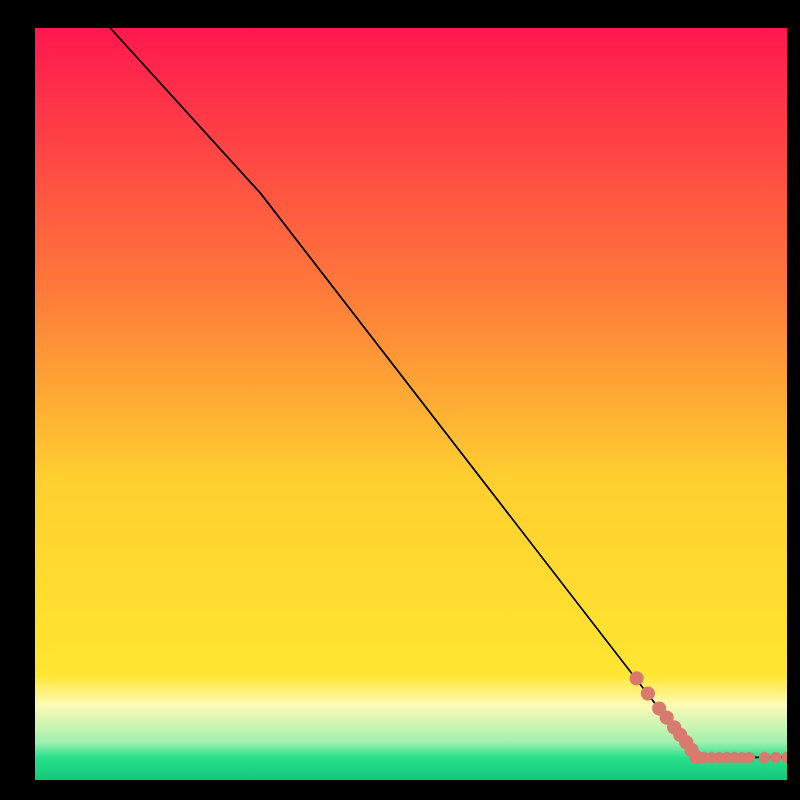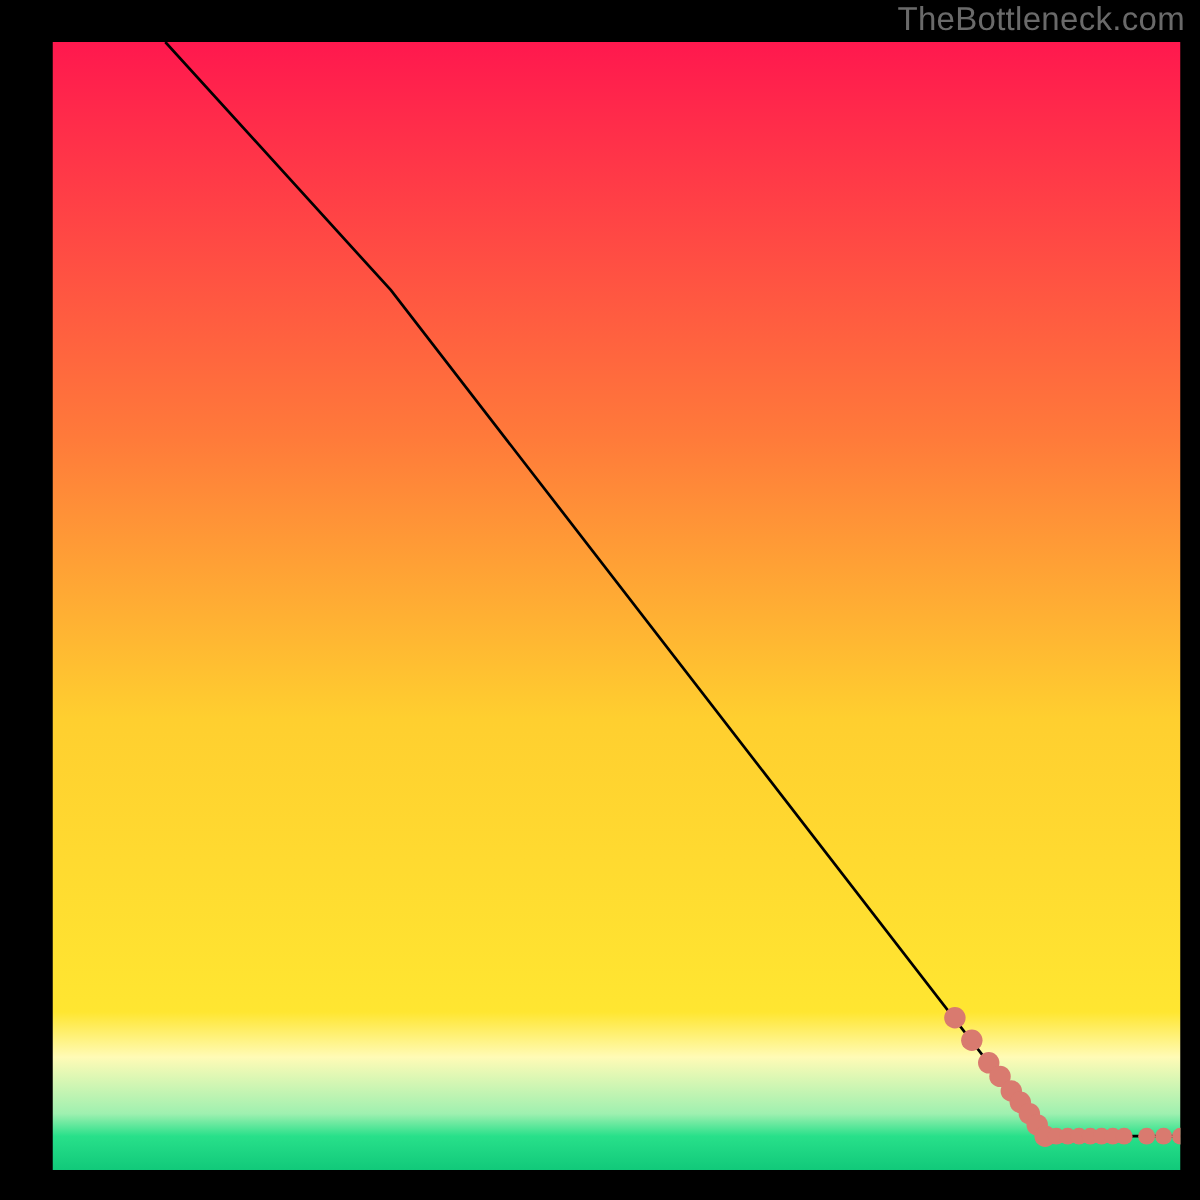--- a/index.html
+++ b/index.html
@@ -38,21 +38,20 @@
     display: block;
     width: 752px;
     height: 752px;
   }
 </style>
 </head>
 <body>
 
 <div class="root">
 
-  <div class="watermark">TheBottleneck.com</div>
 
   <div class="plot">
     <svg id="svg" viewBox="0 0 100 100" preserveAspectRatio="none">
       <defs>
         <linearGradient id="bgGrad" x1="0" y1="0" x2="0" y2="1">
           <stop id="g0" offset="0%" stop-color="#ff184e"></stop>
           <stop id="g1" offset="35%" stop-color="#ff7a3a"></stop>
           <stop id="g2" offset="60%" stop-color="#ffcf2f"></stop>
           <stop id="g3" offset="86%" stop-color="#ffe631"></stop>
           <stop id="g4" offset="90%" stop-color="#fffbb6"></stop>

